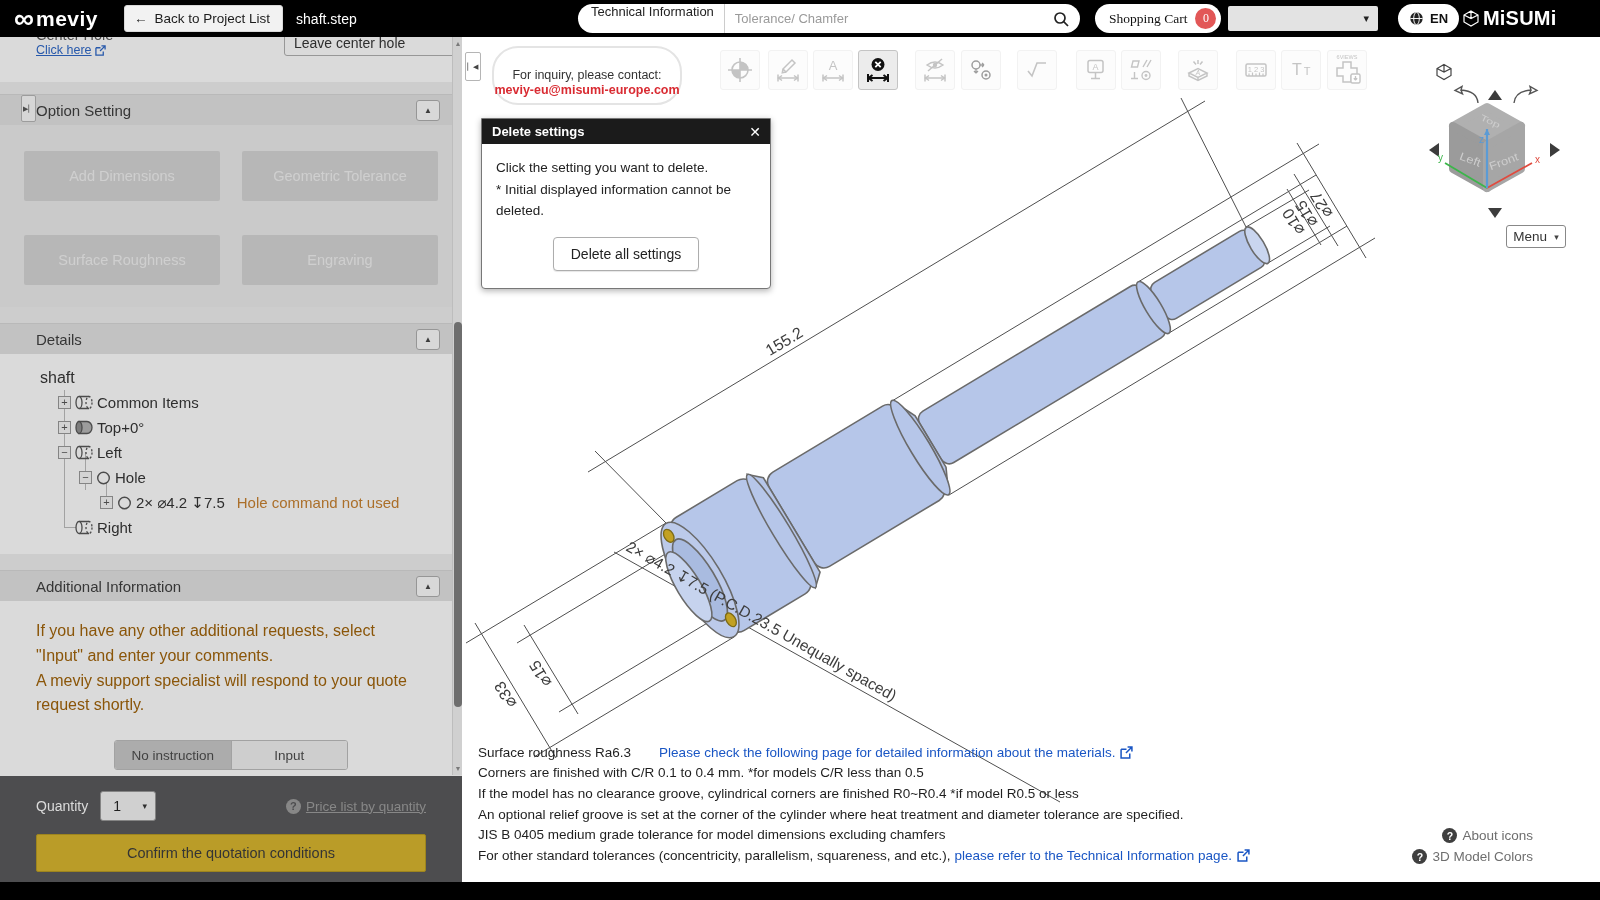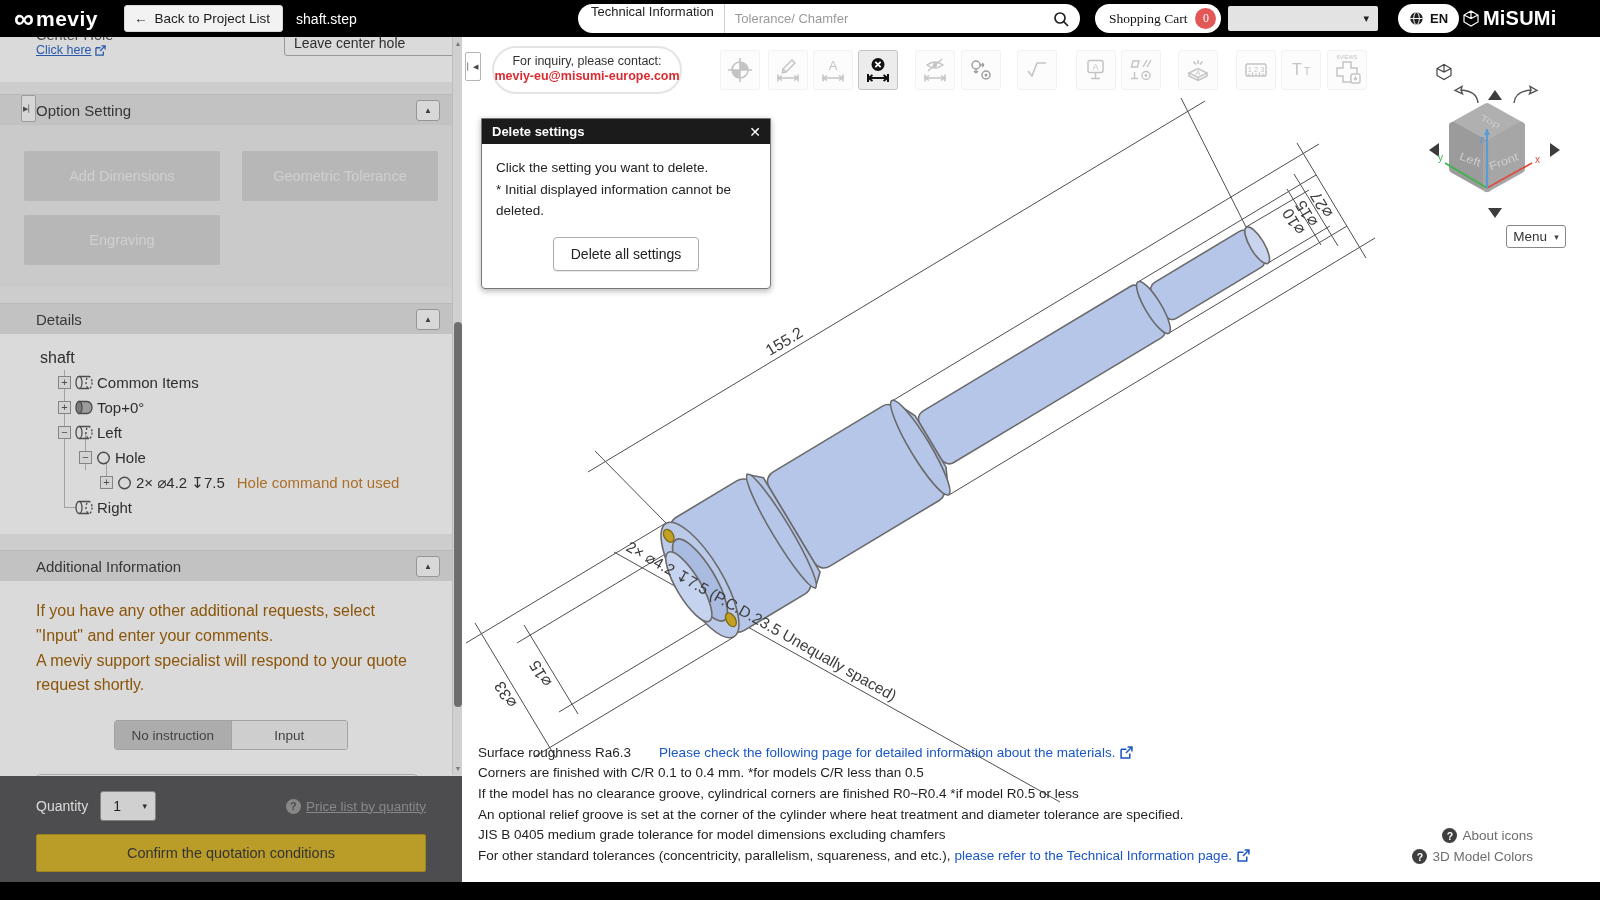--- a/index.html
+++ b/index.html
@@ -47,21 +47,21 @@
   .ch-select { position:absolute; left:236px; top:-8px; width:186px; height:27px; background:#fff;
     border:1px solid #b0b0b0; border-radius:3px; font-size:14px; color:#333; display:flex; align-items:center;
     justify-content:space-between; padding:0 9px; cursor:pointer;margin-left:48px; }
   .edge-handle { position:absolute; left:21px; top:58px; width:15px; height:27px; background:#fbfbfb;
     border:1px solid #b5b5b5; border-radius:2px; z-index:20; display:flex; align-items:center; justify-content:center;
     font-size:7px; color:#555; cursor:pointer; }
   .sec-head { height:31px; background:#e3e3e3; border-top:1px solid #d8d8d8; display:flex; align-items:center;
     justify-content:space-between; padding:0 22px 0 36px; font-size:15px; color:#3c3c3c;margin-top:12px; }
   .col-btn { width:24px; height:21px; background:#fdfdfd; border:1px solid #aeaeae; border-radius:3px;
     display:flex; align-items:center; justify-content:center; font-size:8px; color:#444; cursor:pointer; }
-  .opt-body { background:#ececec; padding:26px 24px 22px; display:grid; grid-template-columns:1fr 1fr; gap:14px 22px; }
+  .opt-body { background:#ececec; padding:26px 24px 22px; display:grid; grid-template-columns:1fr 1fr; gap:34px 22px; }
   .opt-btn { height:50px; background:#d6d6d6; border:none; border-radius:2px; color:#f2f2f2; font-size:14.5px;
     font-family:inherit; }
   .sec-gap { height:4px; background:#f0f0f0; }
   .det-body { background:#fff; padding:12px 0 14px; position:relative; }
   .d-root { height:24px; padding-left:40px; font-size:16px; color:#333; display:flex; align-items:center; }
   .trow { height:25px; display:flex; align-items:center; font-size:15px; color:#333; position:relative; z-index:2; }
   .lv1 { padding-left:58px; } .lv2 { padding-left:79px; } .lv3 { padding-left:100px; }
   .exp { width:13px; height:13px; border:1px solid #999; background:#f7f7f7; display:inline-flex; align-items:center;
     justify-content:center; font-size:11px; line-height:1; color:#555; margin-right:3px; cursor:pointer; flex:none; }
   .tico { margin-right:3px; display:flex; flex:none; }
@@ -89,22 +89,22 @@
   .confirm-btn { margin-top:13px; width:100%; height:38px; background:#d9b62c; border:1px solid #b89a1f; border-radius:2px;
     font-size:14.5px; color:#3a3a3a; font-family:inherit; cursor:pointer; }
   .sb-track { position:absolute; right:0; top:0; bottom:107px; width:10px; background:#f3f3f3; border-left:1px solid #ddd; z-index:50; }
   .sb-arrow { position:absolute; left:0; width:10px; text-align:center; font-size:7px; color:#8d8d8d; }
   .sb-thumb { position:absolute; left:1px; top:285px; width:8px; height:385px; background:#7f7f7f; border-radius:4px; }
 
   
   .main { position:absolute; left:462px; top:37px; width:1138px; height:845px; background:#fff; overflow:hidden; }
   .main-handle { position:absolute; left:3px; top:15px; width:16px; height:29px; background:#fff; border:1px solid #b5b5b5;
     border-radius:2px; z-index:30; display:flex; align-items:center; justify-content:center; font-size:7px; color:#444; cursor:pointer; }
-  .contact { position:absolute; left:30px; top:9px; width:190px; height:48px; border:2px solid #e4e4e4; border-radius:26px;
-    text-align:center; padding-top:6px; z-index:25; background:#fff; }
+  .contact { position:absolute; left:30px; top:9px; width:190px; height:59px; border:2px solid #e4e4e4; border-radius:26px;
+    text-align:center; padding-top:20px; z-index:25; background:#fff; }
   .contact .l1 { font-size:12.5px; color:#333; }
   .contact .l2 { font-size:12.5px; color:#d92b32; font-weight:bold; margin-top:1px; }
   .toolbar { position:absolute; left:258px; top:13px; display:flex; z-index:20; }
   .tb { width:40px; height:40px; border:1px solid #f2f2f2; background:#fcfcfc; border-radius:3px; display:flex;
     align-items:center; justify-content:center; cursor:pointer; }
   .tb.active { background:#ececec; border:1px solid #c4c4c4; }
   .dialog { position:absolute; left:19px; top:81px; width:290px; background:#fff; border:1px solid #777;
     border-radius:0 0 4px 4px; box-shadow:0 2px 6px rgba(0,0,0,.3); z-index:120; }
   .dlg-title { background:#1b1b1b; color:#fff; height:25px; display:flex; align-items:center;
     justify-content:space-between; padding:0 9px 0 10px; font-size:13px; font-weight:bold; }
@@ -213,20 +213,21 @@
 
   <div class="sec-head">
     <span>Option Setting</span>
     <span class="col-btn">
         <span>▲</span>
       </span>
   </div>
   <div class="opt-body">
     <button class="opt-btn">Add Dimensions</button>
     <button class="opt-btn">Geometric Tolerance</button>
+    <button class="opt-btn">Surface Roughness</button>
     <button class="opt-btn">Engraving</button>
   </div>
 
   <div class="sec-gap"></div>
   <div class="sec-head">
     <span>Details</span>
     <span class="col-btn">
         <span>▲</span>
       </span>
   </div>

